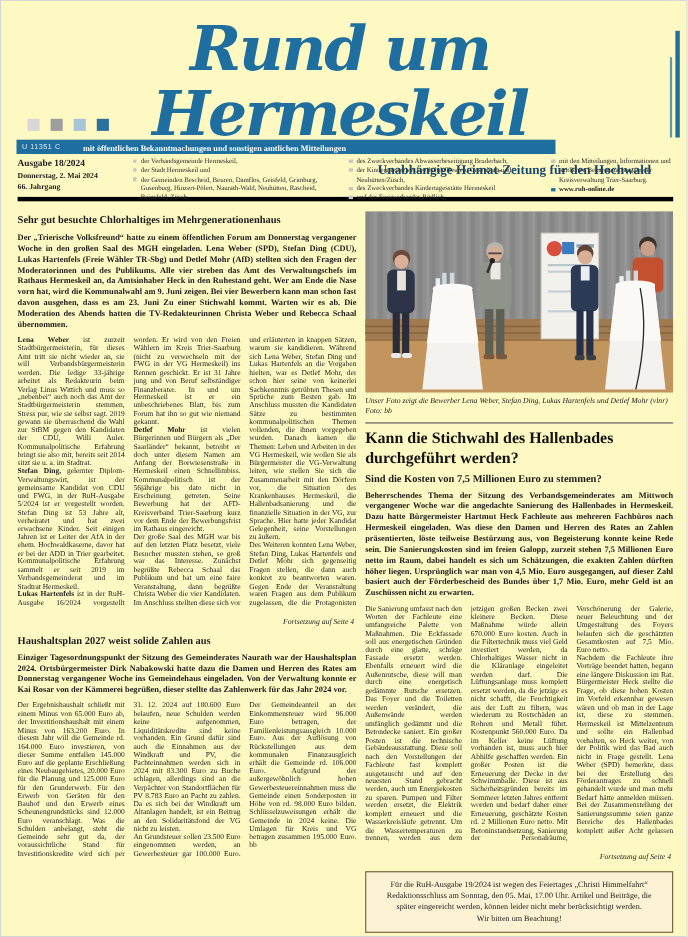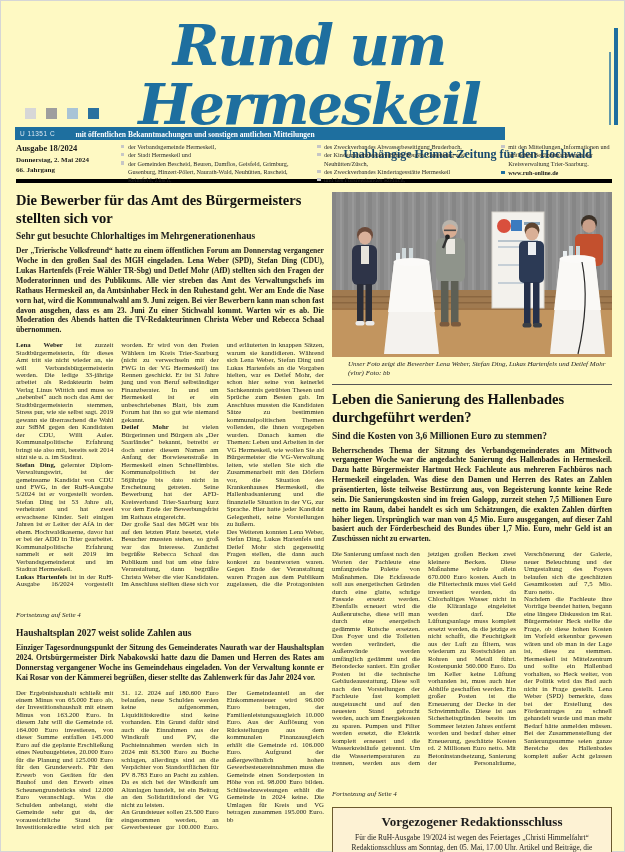--- a/index.html
+++ b/index.html
@@ -39,25 +39,25 @@
   .col-right{position:absolute;left:332px;top:192px;width:280px;}
   h2{margin:0;font-size:14.5px;line-height:1.22;font-weight:bold;color:#121212;}
   h3{margin:4px 0 0;font-size:9.5px;font-weight:bold;}
   .lead{margin:5px 0 0;font-size:7.6px;font-weight:bold;line-height:1.3;text-align:justify;hyphens:auto;}
   .cols{margin-top:6px;column-count:3;column-gap:8px;font-size:6.8px;line-height:1.1;
         text-align:justify;hyphens:auto;overflow:hidden;}
   .cols p{margin:0;}
   .cols-a{height:250px;}
   .cols-n{height:160px;}
   .cols-h{height:220px;}
-  .cont{font-style:italic;font-size:7px;margin-top:20px;padding-right:2px;}
+  .cont{font-style:italic;font-size:7px;text-align:right;margin-top:5px;padding-right:2px;}
   .art2{margin-top:9px;}
   
   figure{margin:0;width:280px;height:165px;line-height:0;}
-  .caption{font-size:7px;font-style:italic;line-height:1.3;margin-top:3px;color:#222;margin-left:16px;}
+  .caption{font-size:7px;font-style:italic;line-height:1.3;margin-top:3px;color:#222;}
   .rule{border:none;border-top:1px solid #555;margin:6px 0 6px;}
   
   .notice{margin-top:9px;border:1.3px solid var(--box_border);background:var(--box_bg);
         text-align:center;padding:6px 12px 7px;}
   .notice-title{font-size:13px;font-weight:bold;margin:0 0 3px;}
   .notice p{margin:0;font-size:7.4px;line-height:1.35;}
   .notice .appeal{margin-top:1px;}
 </style>
 </head>
 <body>
@@ -106,21 +106,20 @@
           <span class="bullet"></span><span>www.ruh-online.de</span>
         </div>
       </div>
     </div>
   </header>
 
   <main>
 
     <section class="col-left">
       <article>
-        <h2>Die Bewerber für das Amt des Bürgermeisters stellten sich vor</h2>
         <h3>Sehr gut besuchte Chlorhaltiges im Mehrgenerationenhaus</h3>
         <p class="lead">Der „Trierische Volksfreund“ hatte zu einem öffentlichen Forum am Donnerstag vergangener Woche in den großen Saal des MGH eingeladen. Lena Weber (SPD), Stefan Ding (CDU), Lukas Hartenfels (Freie Wähler TR-Sbg) und Detlef Mohr (AfD) stellten sich den Fragen der Moderatorinnen und des Publikums. Alle vier streben das Amt des Verwaltungschefs im Rathaus Hermeskeil an, da Amtsinhaber Heck in den Ruhestand geht. Wer am Ende die Nase vorn hat, wird die Kommunalwahl am 9. Juni zeigen. Bei vier Bewerbern kann man schon fast davon ausgehen, dass es am 23. Juni Zu einer Stichwahl kommt. Warten wir es ab. Die Moderation des Abends hatten die TV-Redakteurinnen Christa Weber und Rebecca Schaal übernommen.</p>
         <div class="cols cols-a">
             <p><b>Lena Weber </b>ist zurzeit Stadtbürgermeisterin, für dieses Amt tritt sie nicht wieder an, sie will Verbandsbürgermeisterin werden. Die ledige 33-jährige arbeitet als Redakteurin beim Verlag Linus Wittich und muss so „nebenbei“ auch noch das Amt der Stadtbürgermeisterin stemmen, Stress pur, wie sie selbst sagt. 2019 gewann sie überraschend die Wahl zur StBM gegen den Kandidaten der CDU, Willi Auler. Kommunalpolitische Erfahrung bringt sie also mit, bereits seit 2014 sitzt sie u. a. im Stadtrat.</p>
             <p><b>Stefan Ding, </b>gelernter Diplom-Verwaltungswirt, ist der gemeinsame Kandidat von CDU und FWG, in der RuH-Ausgabe 5/2024 ist er vorgestellt worden. Stefan Ding ist 53 Jahre alt, verheiratet und hat zwei erwachsene Kinder. Seit einigen Jahren ist er Leiter der AfA in der ehem. Hochwaldkaserne, davor hat er bei der ADD in Trier gearbeitet. Kommunalpolitische Erfahrung sammelt er seit 2019 im Verbandsgemeinderat und im Stadtrat Hermeskeil.</p>
             <p><b>Lukas Hartenfels </b>ist in der RuH-Ausgabe 16/2024 vorgestellt worden. Er wird von den Freien Wählern im Kreis Trier-Saarburg (nicht zu verwechseln mit der FWG in der VG Hermeskeil) ins Rennen geschickt. Er ist 31 Jahre jung und von Beruf selbständiger Finanzberater. In und um Hermeskeil ist er ein unbeschriebenes Blatt, bis zum Forum hat ihn so gut wie niemand gekannt.</p>
             <p><b>Detlef Mohr </b>ist vielen Bürgerinnen und Bürgern als „Der Saarländer“ bekannt, betreibt er doch unter diesem Namen am Anfang der Borwiesenstraße in Hermeskeil einen Schnellimbiss. Kommunalpolitisch ist der 56jährige bis dato nicht in Erscheinung getreten. Seine Bewerbung hat der AFD-Kreisverband Trier-Saarburg kurz vor dem Ende der Bewerbungsfrist im Rathaus eingereicht.</p>
             <p>Der große Saal des MGH war bis auf den letzten Platz besetzt, viele Besucher mussten stehen, so groß war das Interesse. Zunächst begrüßte Rebecca Schaal das Publikum und bat um eine faire Veranstaltung, dann begrüßte Christa Weber die vier Kandidaten. Im Anschluss stellten diese sich vor und erläuterten in knappen Sätzen, warum sie kandidieren. Während sich Lena Weber, Stefan Ding und Lukas Hartenfels an die Vorgaben hielten, war es Detlef Mohr, der schon hier seine von keinerlei Sachkenntnis getrübten Thesen und Sprüche zum Besten gab. Im Anschluss mussten die Kandidaten Sätze zu bestimmten kommunalpolitischen Themen vollenden, die ihnen vorgegeben wurden. Danach kamen die Themen: Leben und Arbeiten in der VG Hermeskeil, wie wollen Sie als Bürgermeister die VG-Verwaltung leiten, wie stellen Sie sich die Zusammenarbeit mit den Dörfern vor, die Situation des Krankenhauses Hermeskeil, die Hallenbadsanierung und die finanzielle Situation in der VG, zur Sprache. Hier hatte jeder Kandidat Gelegenheit, seine Vorstellungen zu äußern.</p>
             <p>Des Weiteren konnten Lena Weber, Stefan Ding, Lukas Hartenfels und Detlef Mohr sich gegenseitig Fragen stellen, die dann auch konkret zu beantworten waren. Gegen Ende der Veranstaltung waren Fragen aus dem Publikum zugelassen, die die Protagonisten möglichst knapp und konkret beantworten sollten. Lena Weber und Stefan Ding konnten aufgrund ihrer großen</p>
           </div>
@@ -224,32 +223,31 @@
             <polygon points="228,67 263,67 269,118 222,118" fill="#faf9f6"></polygon>
             <ellipse cx="245.5" cy="67" rx="18" ry="4" fill="#fbfaf8"></ellipse>
             <path d="M 250 70 q 8 40 -4 92" stroke="#2a2a2a" stroke-width="1.2" fill="none"></path>
           </g>
         </svg>
       </figure>
       <div class="caption">Unser Foto zeigt die Bewerber Lena Weber, Stefan Ding, Lukas Hartenfels und Detlef Mohr (vlnr) Foto: bb</div>
       <hr class="rule">
 
       <article>
-        <h2>Leben die Sanierung des Hallenbades durchgeführt werden?</h2>
-        <h3>Sind die Kosten von 3,6 Millionen Euro zu stemmen?</h3>
+        <h2>Kann die Stichwahl des Hallenbades durchgeführt werden?</h2>
+        <h3>Sind die Kosten von 7,5 Millionen Euro zu stemmen?</h3>
         <p class="lead">Beherrschendes Thema der Sitzung des Verbandsgemeinderates am Mittwoch vergangener Woche war die angedachte Sanierung des Hallenbades in Hermeskeil. Dazu hatte Bürgermeister Hartmut Heck Fachleute aus mehreren Fachbüros nach Hermeskeil eingeladen. Was diese den Damen und Herren des Rates an Zahlen präsentierten, löste teilweise Bestürzung aus, von Begeisterung konnte keine Rede sein. Die Sanierungskosten sind im freien Galopp, zurzeit stehen 7,5 Millionen Euro netto im Raum, dabei handelt es sich um Schätzungen, die exakten Zahlen dürften höher liegen. Ursprünglich war man von 4,5 Mio. Euro ausgegangen, auf dieser Zahl basiert auch der Förderbescheid des Bundes über 1,7 Mio. Euro, mehr Geld ist an Zuschüssen nicht zu erwarten.</p>
         <div class="cols cols-h">
             <p>Die Sanierung umfasst nach den Worten der Fachleute eine umfangreiche Palette von Maßnahmen. Die Eckfassade soll aus energetischen Gründen durch eine glatte, schräge Fassade ersetzt werden. Ebenfalls erneuert wird die Außenrutsche, diese will man durch eine energetisch gedämmte Rutsche ersetzen. Das Foyer und die Toiletten werden verändert, die Außenwände werden umfänglich gedämmt und die Betondecke saniert. Ein großer Posten ist die technische Gebäudeausstattung. Diese soll nach den Vorstellungen der Fachleute fast komplett ausgetauscht und auf den neuesten Stand gebracht werden, auch um Energiekosten zu sparen. Pumpen und Filter werden ersetzt, die Elektrik komplett erneuert und die Wasserkreisläufe getrennt. Um die Wassertemperaturen zu trennen, werden aus dem jetzigen großen Becken zwei kleinere Becken. Diese Maßnahme würde allein 670.000 Euro kosten. Auch in die Filtertechnik muss viel Geld investiert werden, da Chlorhaltiges Wasser nicht in die Kläranlage eingeleitet werden darf. Die Lüftungsanlage muss komplett ersetzt werden, da die jetzige es nicht schafft, die Feuchtigkeit aus der Luft zu filtern, was wiederum zu Rostschäden an Rohren und Metall führt. Kostenpunkt 560.000 Euro. Da im Keller keine Lüftung vorhanden ist, muss auch hier Abhilfe geschaffen werden. Ein großer Posten ist die Erneuerung der Decke in der Schwimmhalle. Diese ist aus Sicherheitsgründen bereits im Sommeer letzten Jahres entfernt worden und bedarf daher einer Erneuerung, geschätzte Kosten rd. 2 Millionen Euro netto. Mit Betoninstandsetzung, Sanierung der Personalräume, Verschönerung der Galerie, neuer Beleuchtung und der Umgestaltung des Foyers belaufen sich die geschätzten Gesamtkosten auf 7,5 Mio. Euro netto.</p>
             <p>Nachdem die Fachleute ihre Vorträge beendet hatten, begann eine längere Diskussion im Rat. Bürgermeister Heck stellte die Frage, ob diese hohen Kosten im Vorfeld erkennbar gewesen wären und ob man in der Lage ist, diese zu stemmen. Hermeskeil ist Mittelzentrum und sollte ein Hallenbad vorhalten, so Heck weiter, von der Politik wird das Bad auch nicht in Frage gestellt. Lena Weber (SPD) bemerkte, dass bei der Erstellung des Förderantrages zu schnell gehandelt wurde und man mehr Bedarf hätte anmelden müssen. Bei der Zusammenstellung der Sanierungssumme seien ganze Bereiche des Hallenbades komplett außer Acht gelassen worden, so z. B. die Westfassade und die Lampen.</p>
           </div>
         <div class="cont">Fortsetzung auf Seite 4</div>
       </article>
 
       <aside class="notice">
-        <div class="notice-title">Vorgezogener Redaktionsschluss</div>
         <p>Für die RuH-Ausgabe 19/2024 ist wegen des Feiertages „Christi Himmelfahrt“ Redaktionsschluss am Sonntag, den 05. Mai, 17.00 Uhr. Artikel und Beiträge, die später eingereicht werden, können leider nicht mehr berücksichtigt werden.</p>
         <p class="appeal">Wir bitten um Beachtung!</p>
 
       </aside>
     </section>
 
   </main>
 </div>
 
 </body></html>

